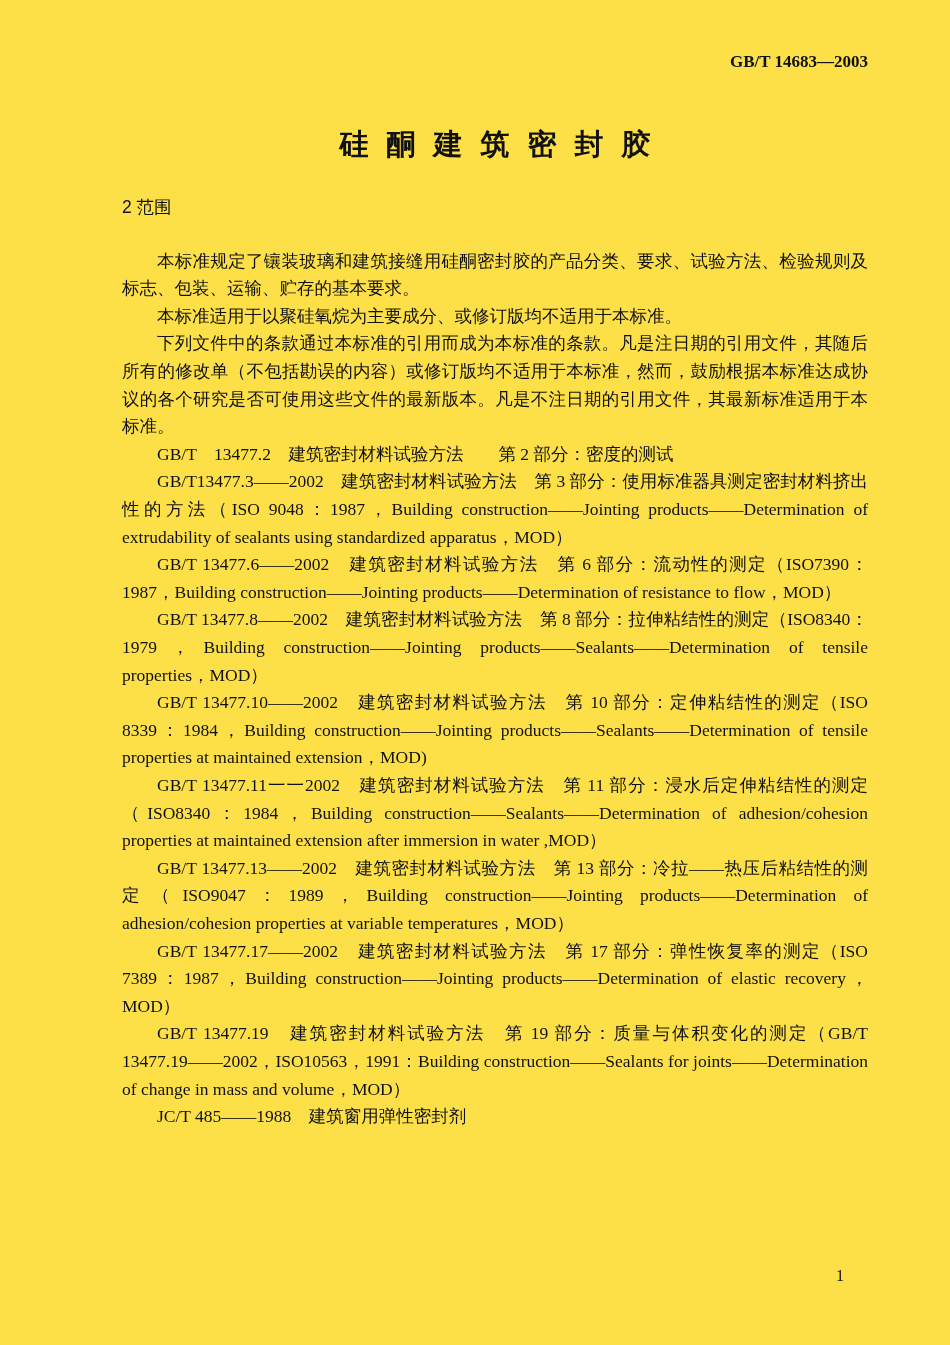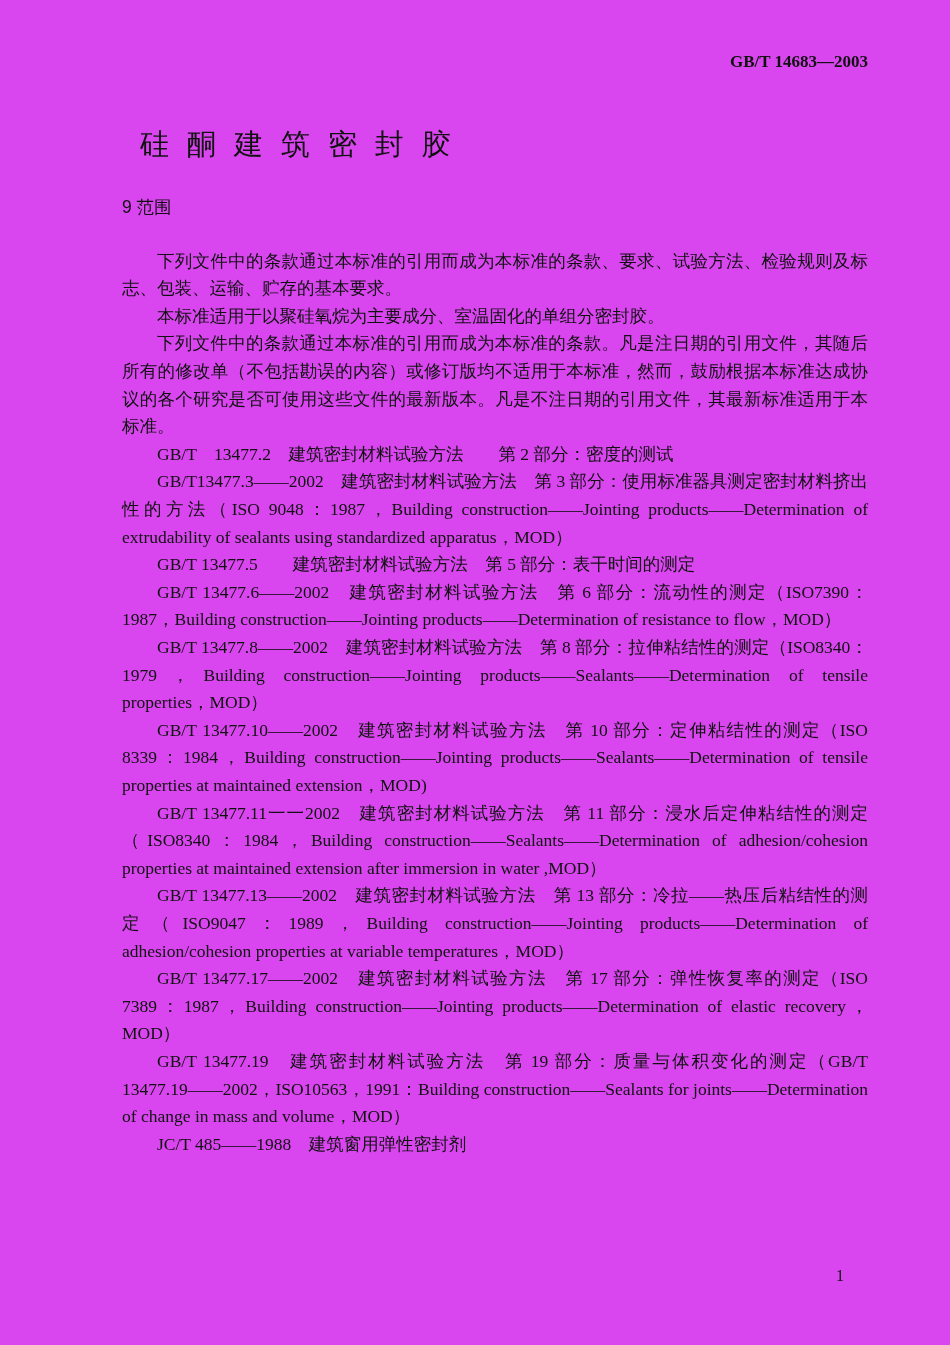--- a/index.html
+++ b/index.html
@@ -1,38 +1,39 @@
 <!DOCTYPE html>
 <html lang="zh"><head>
 <meta charset="utf-8">
 <style>
   html, body { margin: 0; padding: 0; background: #888; }
   .page {
     position: relative;
     width: 950px;
     height: 1345px;
     margin: 0 auto;
-    background: #d946ef;
+    background: #fde047;
     box-sizing: border-box;
     padding: 52px 82px 0 122px;
     color: #111;
     font-family: "Liberation Serif", "DejaVu Serif", serif;
     overflow: hidden;
   }
   .doc-number {
     text-align: right;
     font-size: 17px;
     font-weight: bold;
     line-height: 20px;
     font-family: "Liberation Serif", "DejaVu Serif", serif;
   }
   .doc-title {
     margin: 54px 0 0 0;
+    text-align: center;
     font-size: 29px;
-    font-weight: 400;
+    font-weight: 700;
     letter-spacing: 0.62em;
     padding-left: 0.62em; 
     line-height: 1.3;
     white-space: nowrap;
   }
   .sec-heading {
     font-family: "Liberation Sans", "DejaVu Sans", sans-serif;
     font-weight: normal;
     font-size: 17.5px;
     line-height: 24px;
@@ -56,32 +57,31 @@
 </style>
 </head>
 <body>
 
 <div class="page">
 
   <div class="doc-number">GB/T 14683—2003</div>
 
   <div class="doc-title">硅酮建筑密封胶</div>
 
-  <div class="sec-heading">9 范围</div>
+  <div class="sec-heading">2 范围</div>
 
-  <p class="body-p">下列文件中的条款通过本标准的引用而成为本标准的条款、要求、试验方法、检验规则及标志、包装、运输、贮存的基本要求。</p>
-  <p class="body-p">本标准适用于以聚硅氧烷为主要成分、室温固化的单组分密封胶。</p>
+  <p class="body-p">本标准规定了镶装玻璃和建筑接缝用硅酮密封胶的产品分类、要求、试验方法、检验规则及标志、包装、运输、贮存的基本要求。</p>
+  <p class="body-p">本标准适用于以聚硅氧烷为主要成分、或修订版均不适用于本标准。</p>
 
 
   <p class="body-p">下列文件中的条款通过本标准的引用而成为本标准的条款。凡是注日期的引用文件，其随后所有的修改单（不包括勘误的内容）或修订版均不适用于本标准，然而，鼓励根据本标准达成协议的各个研究是否可使用这些文件的最新版本。凡是不注日期的引用文件，其最新标准适用于本标准。</p>
 
   <div class="refs">
     <p class="body-p">GB/T　13477.2　建筑密封材料试验方法　　第 2 部分：密度的测试</p>
     <p class="body-p">GB/T13477.3——2002　建筑密封材料试验方法　第 3 部分：使用标准器具测定密封材料挤出性的方法（ISO 9048：1987，Building construction——Jointing products——Determination of extrudability of sealants using standardized apparatus，MOD）</p>
-    <p class="body-p">GB/T 13477.5　　建筑密封材料试验方法　第 5 部分：表干时间的测定</p>
     <p class="body-p">GB/T 13477.6——2002　建筑密封材料试验方法　第 6 部分：流动性的测定（ISO7390：1987，Building construction——Jointing products——Determination of resistance to flow，MOD）</p>
     <p class="body-p">GB/T 13477.8——2002　建筑密封材料试验方法　第 8 部分：拉伸粘结性的测定（ISO8340：1979，Building construction——Jointing products——Sealants——Determination of tensile properties，MOD）</p>
     <p class="body-p">GB/T 13477.10——2002　建筑密封材料试验方法　第 10 部分：定伸粘结性的测定（ISO 8339：1984，Building construction——Jointing products——Sealants——Determination of tensile properties at maintained extension，MOD)</p>
     <p class="body-p">GB/T 13477.11一一2002　建筑密封材料试验方法　第 11 部分：浸水后定伸粘结性的测定（ISO8340：1984，Building construction——Sealants——Determination of adhesion/cohesion properties at maintained extension after immersion in water ,MOD）</p>
     <p class="body-p">GB/T 13477.13——2002　建筑密封材料试验方法　第 13 部分：冷拉——热压后粘结性的测定（ISO9047：1989，Building construction——Jointing products——Determination of adhesion/cohesion properties at variable temperatures，MOD）</p>
     <p class="body-p">GB/T 13477.17——2002　建筑密封材料试验方法　第 17 部分：弹性恢复率的测定（ISO 7389：1987，Building construction——Jointing products——Determination of elastic recovery，MOD）</p>
     <p class="body-p">GB/T 13477.19　建筑密封材料试验方法　第 19 部分：质量与体积变化的测定（GB/T 13477.19——2002，ISO10563，1991：Building construction——Sealants for joints——Determination of change in mass and volume，MOD）</p>
     <p class="body-p">JC/T 485——1988　建筑窗用弹性密封剂</p>
   </div>
 

